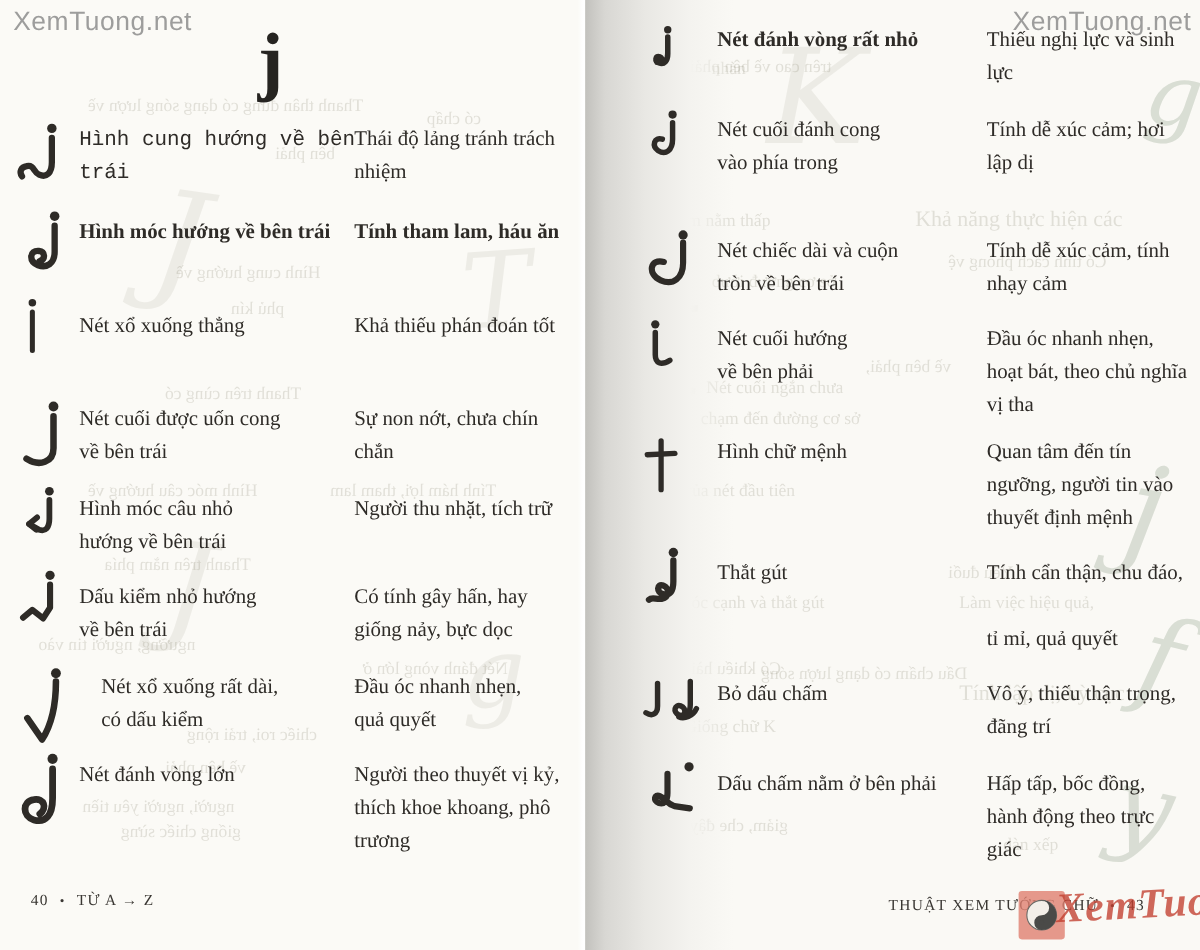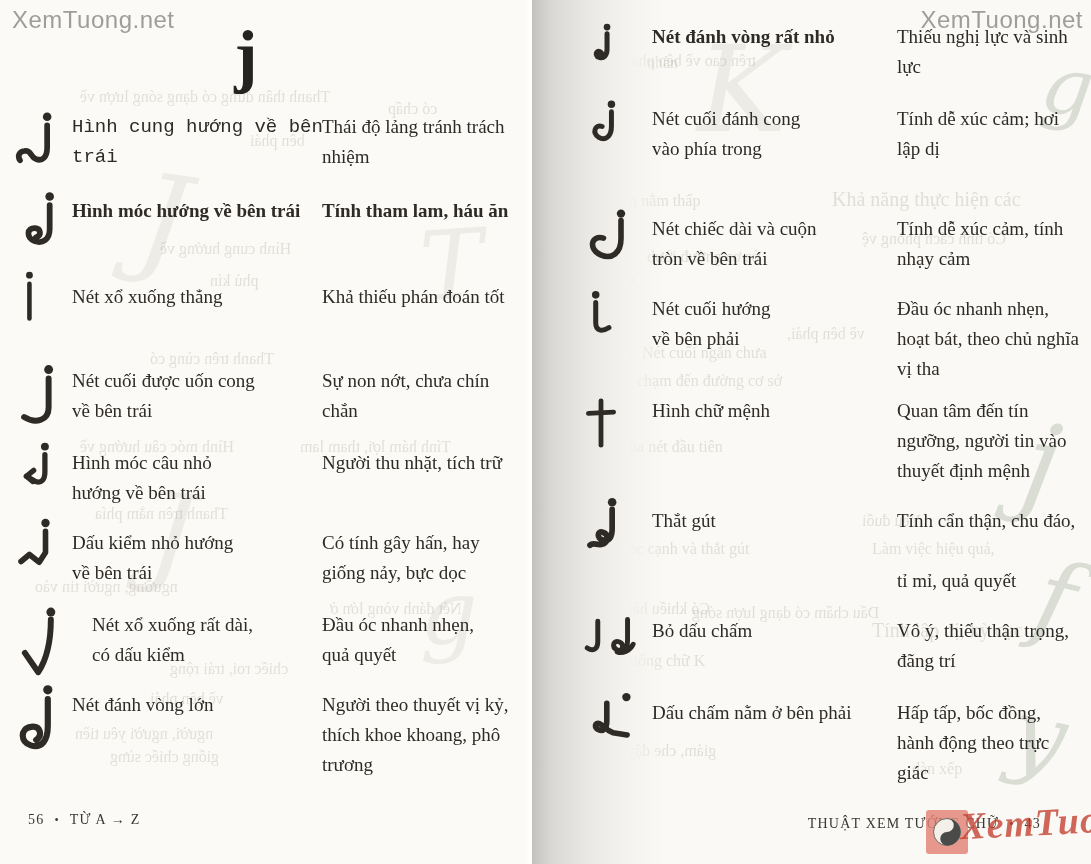--- a/index.html
+++ b/index.html
@@ -153,21 +153,21 @@
             <path d="M49 19 V54 C49 73 41 83 27 79 C13 75 13 57 27 55 C39 53 43 65 34 72" fill="none" stroke="#2e2b27" stroke-width="8" stroke-linecap="round" stroke-linejoin="round"></path>
             <circle cx="49" cy="7" r="6" fill="#2e2b27"></circle>
           </svg></div>
         <div class="hw-term" style="left: 72px; width: 255px;">Nét đánh vòng lớn</div>
         <div class="hw-meaning" style="left: 322px; width: 210px;">Người theo thuyết vị kỷ,
 thích khoe khoang, phô
 trương</div>
       </div>
     </div>
   <div class="footer footer-left">
-    <span>56</span><span class="sep">•</span><span>TỪ A → Z</span>
+    <span>40</span><span class="sep">•</span><span>TỪ A → Z</span>
   </div>
   <div class="edge-highlight"></div>
 </div>
 
 <div class="page page-right">
   <div id="bt-right">
       <span class="bt m" style="left: 95px; top: 52px; font-size: 16px; opacity: 0.2; transform: scaleX(-1);">trên cao về bên phải</span>
       <span class="bt" style="left: 115px; top: 54px; font-size: 16px; opacity: 0.2;">nhàn</span>
       <span class="bt" style="left: 40px; top: 192px; font-size: 16px; opacity: 0.2;">Dấu chấm nằm thấp</span>
       <span class="bt" style="left: 300px; top: 188px; font-size: 20px; opacity: 0.2;">Khả năng thực hiện các</span>

